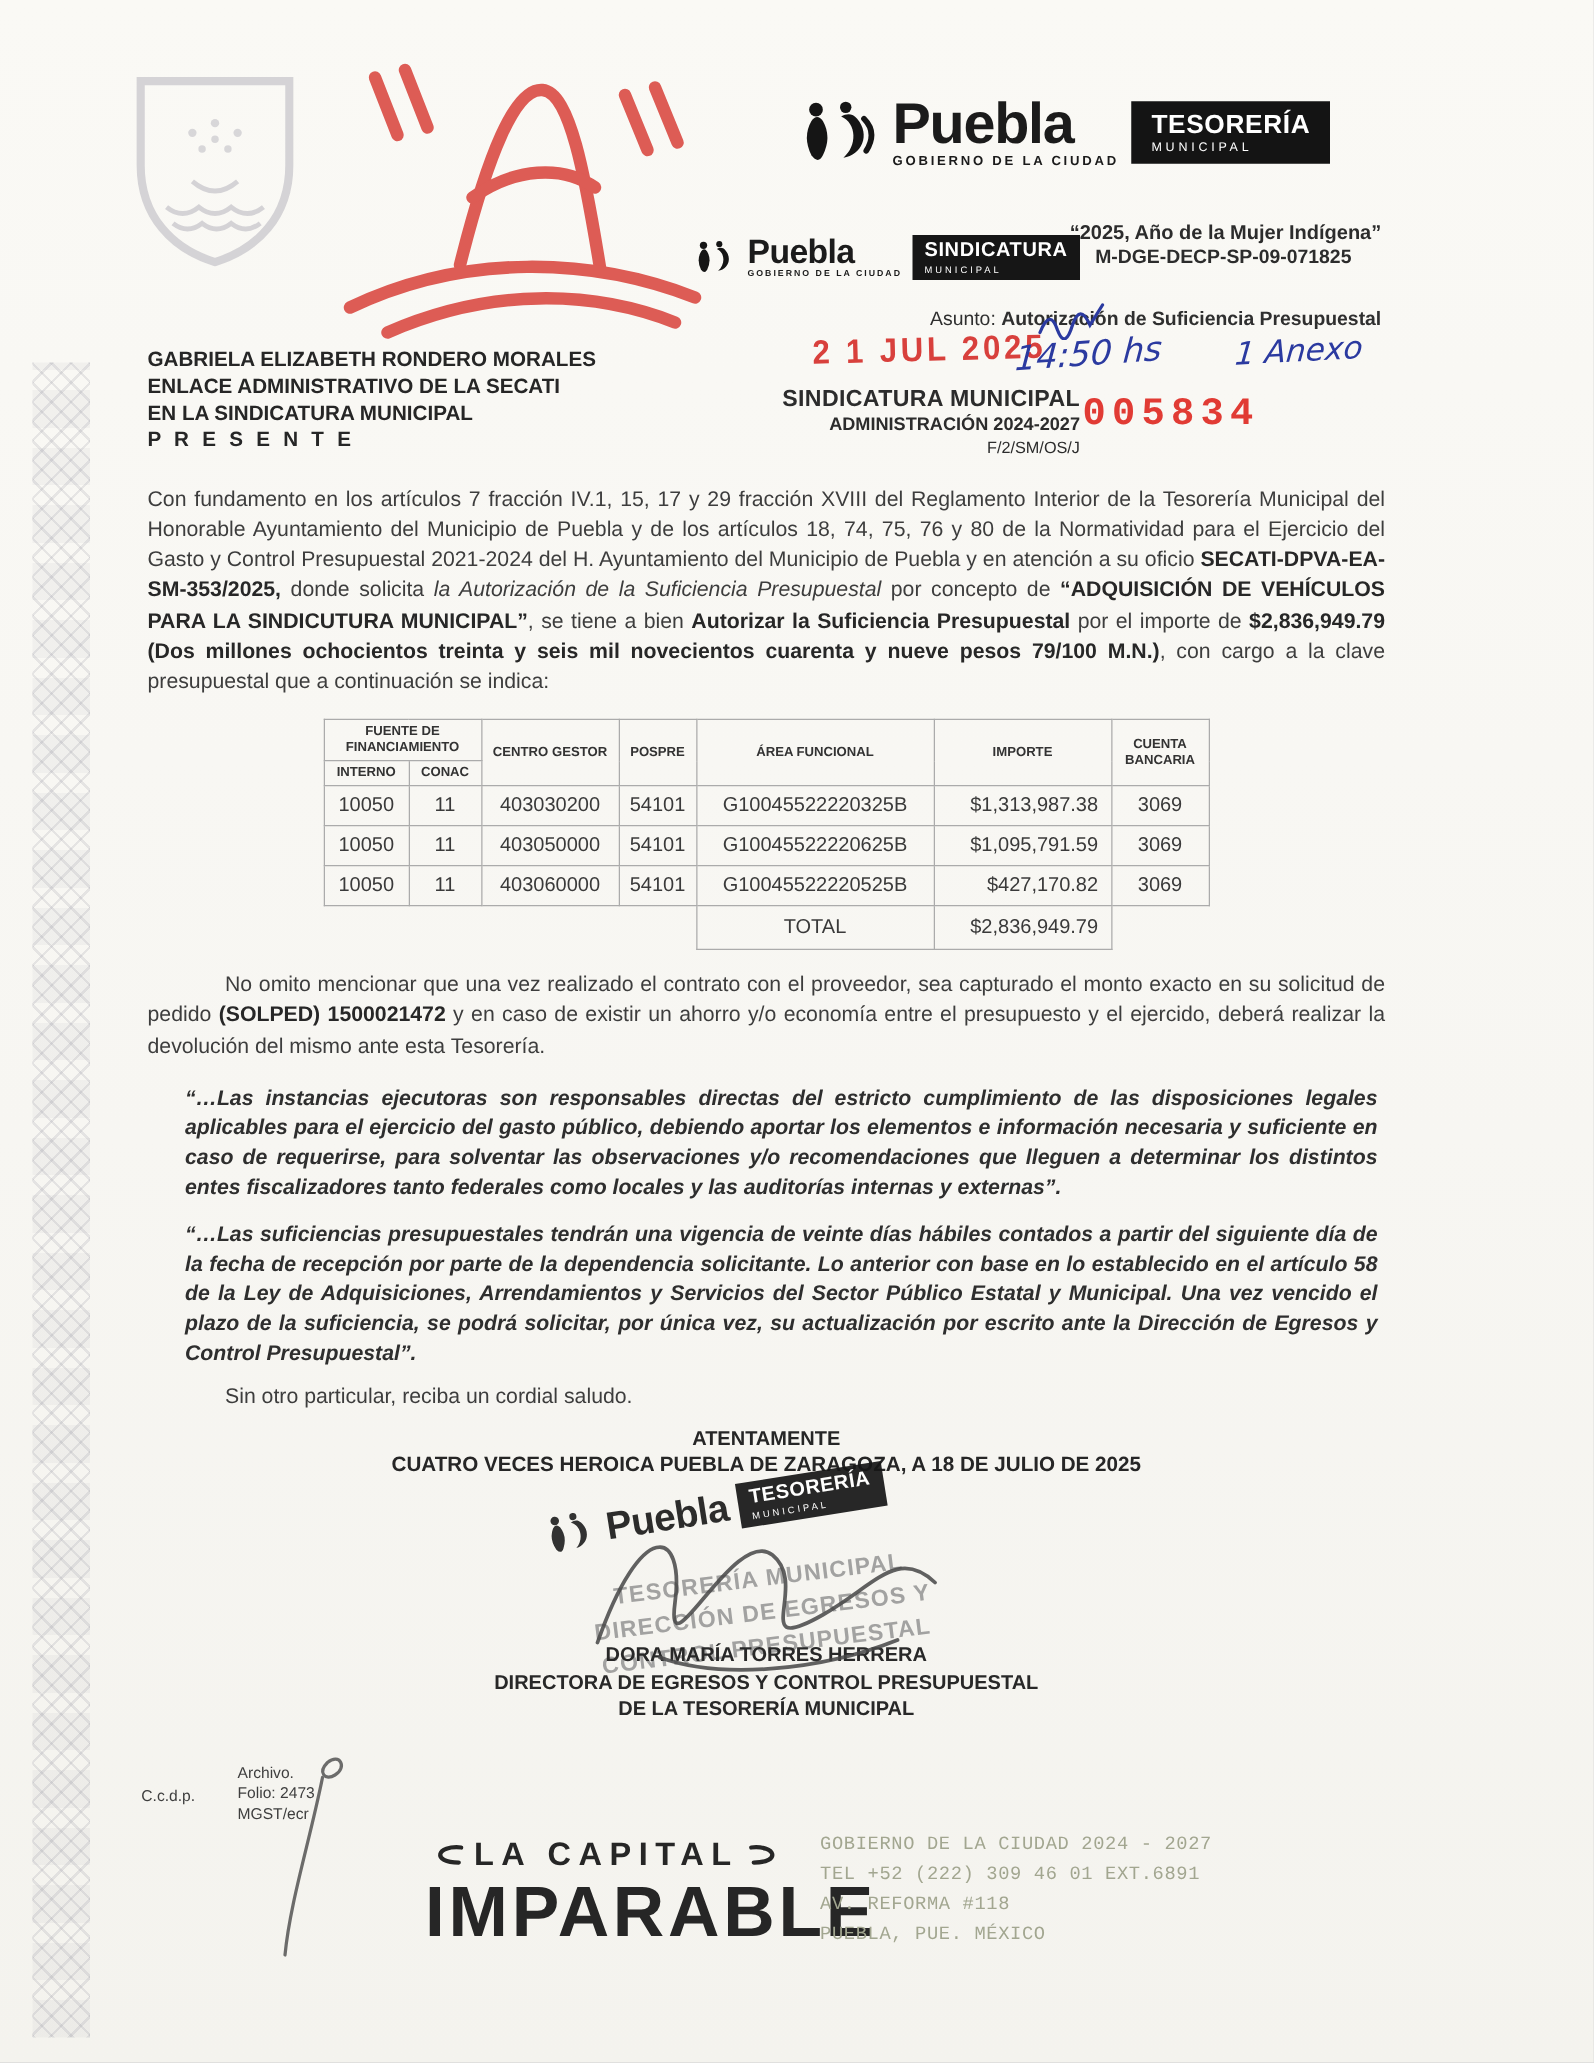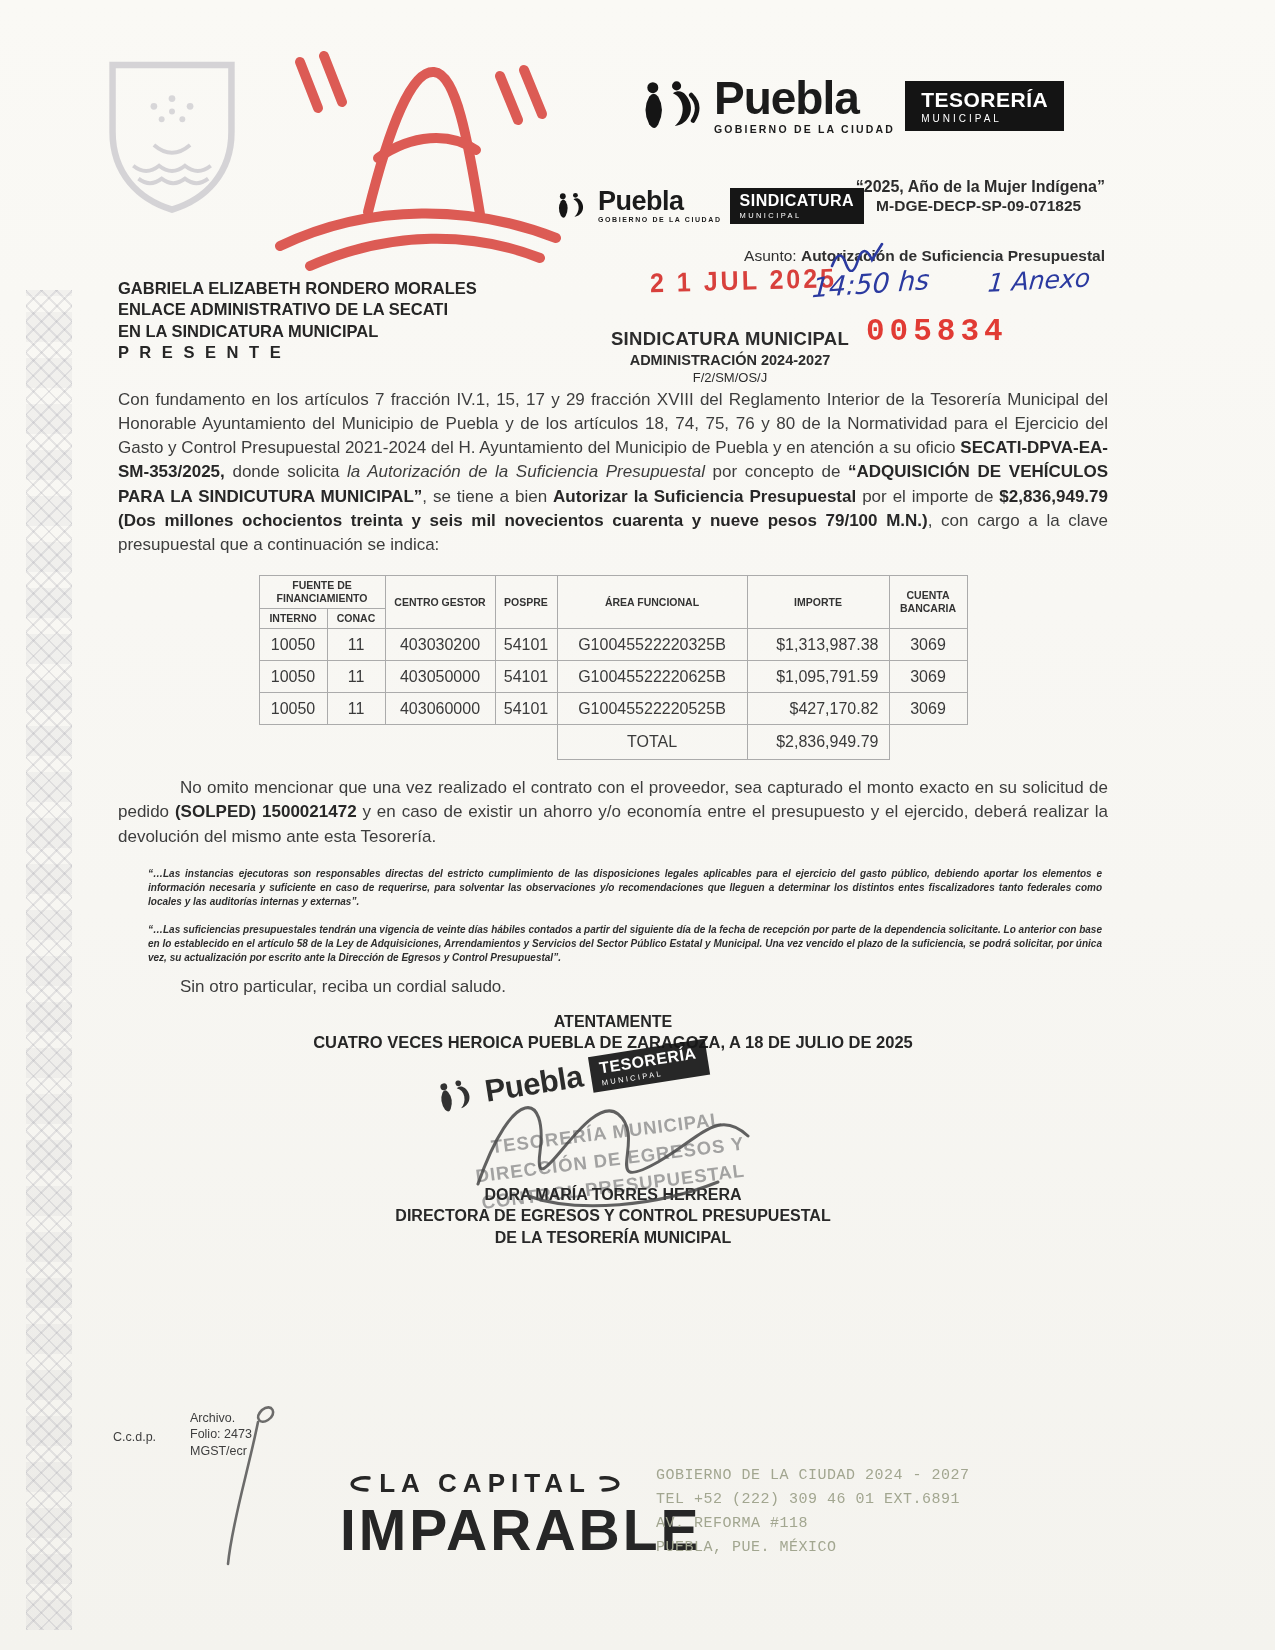--- a/index.html
+++ b/index.html
@@ -48,40 +48,40 @@
   .hand-time{position:absolute;left:812px;top:268px;font-size:27px;transform:rotate(-4deg) skewX(-8deg);}
   .hand-anexo{position:absolute;left:988px;top:266px;font-size:25px;transform:rotate(-3deg) skewX(-8deg);}
   .hand-scribble{position:absolute;left:826px;top:242px;width:74px;height:30px;}
   .folio-stamp{
     position:absolute;left:866px;top:314px;color:#e13b34;font-family:"Liberation Mono",monospace;
     font-weight:bold;font-size:31px;letter-spacing:5px;white-space:nowrap;
   }
 
   .addressee{position:absolute;left:118px;top:278px;font-weight:bold;font-size:16.5px;line-height:1.3;color:#262626;}
   .addressee .sp{letter-spacing:3px;}
-  .office-block{position:absolute;left:596px;top:328px;width:268px;text-align:center;color:#2c2c2c;}
+  .office-block{position:absolute;left:596px;top:308px;width:268px;text-align:right;color:#2c2c2c;}
   .office-block .o1{font-weight:bold;font-size:18.5px;letter-spacing:.3px;}
   .office-block .o2{font-weight:bold;font-size:14.5px;margin-top:2px;}
   .office-block .o3{font-size:13px;margin-top:2px;}
 
   .content{position:absolute;top:388px;left:118px;width:990px;}
   .p{text-align:justify;font-size:17px;line-height:1.42;color:#3d3d3d;}
   .indent{text-indent:62px;}
   .b{font-weight:bold;color:#272727;}
   .i{font-style:italic;}
 
   table.budget{border-collapse:collapse;margin:18px auto 0;}
   table.budget th,table.budget td{border:1px solid #ababab;}
   table.budget th{font-size:10.5px;line-height:1.25;padding:3px 4px;color:#333;}
   table.budget td{font-size:16px;height:29px;text-align:center;padding:1px 6px;color:#3a3a3a;}
   table.budget td.money{text-align:right;padding-right:10px;}
   tr.total-row td{border:none;height:32px;}
   tr.total-row td.boxed{border:1px solid #ababab;}
 
-  .quote{margin:0 6px 0 30px;text-align:justify;font-size:10px;line-height:1.4;font-weight:bold;font-style:italic;color:#2e2e2e;}
+  .quote{margin:0 6px 0 30px;text-align:justify;font-size:17px;line-height:1.4;font-weight:bold;font-style:italic;color:#2e2e2e;}
   .center{text-align:center;}
   .atent{font-weight:bold;font-size:16px;color:#262626;margin-top:14px;}
   .place{font-weight:bold;font-size:16.5px;color:#262626;margin-top:2px;}
 
   .sig-zone{position:relative;height:126px;margin-top:6px;}
   .sig-ribbon{position:absolute;left:318px;top:2px;transform:rotate(-9deg);display:flex;align-items:center;gap:8px;opacity:.92;}
   .sig-ribbon .brand-sm{font-size:31px;}
   .sig-squiggle{position:absolute;left:300px;top:6px;width:360px;height:150px;z-index:3;}
   .stamp-text{
     position:absolute;left:292px;top:62px;width:400px;text-align:center;transform:rotate(-7deg);

